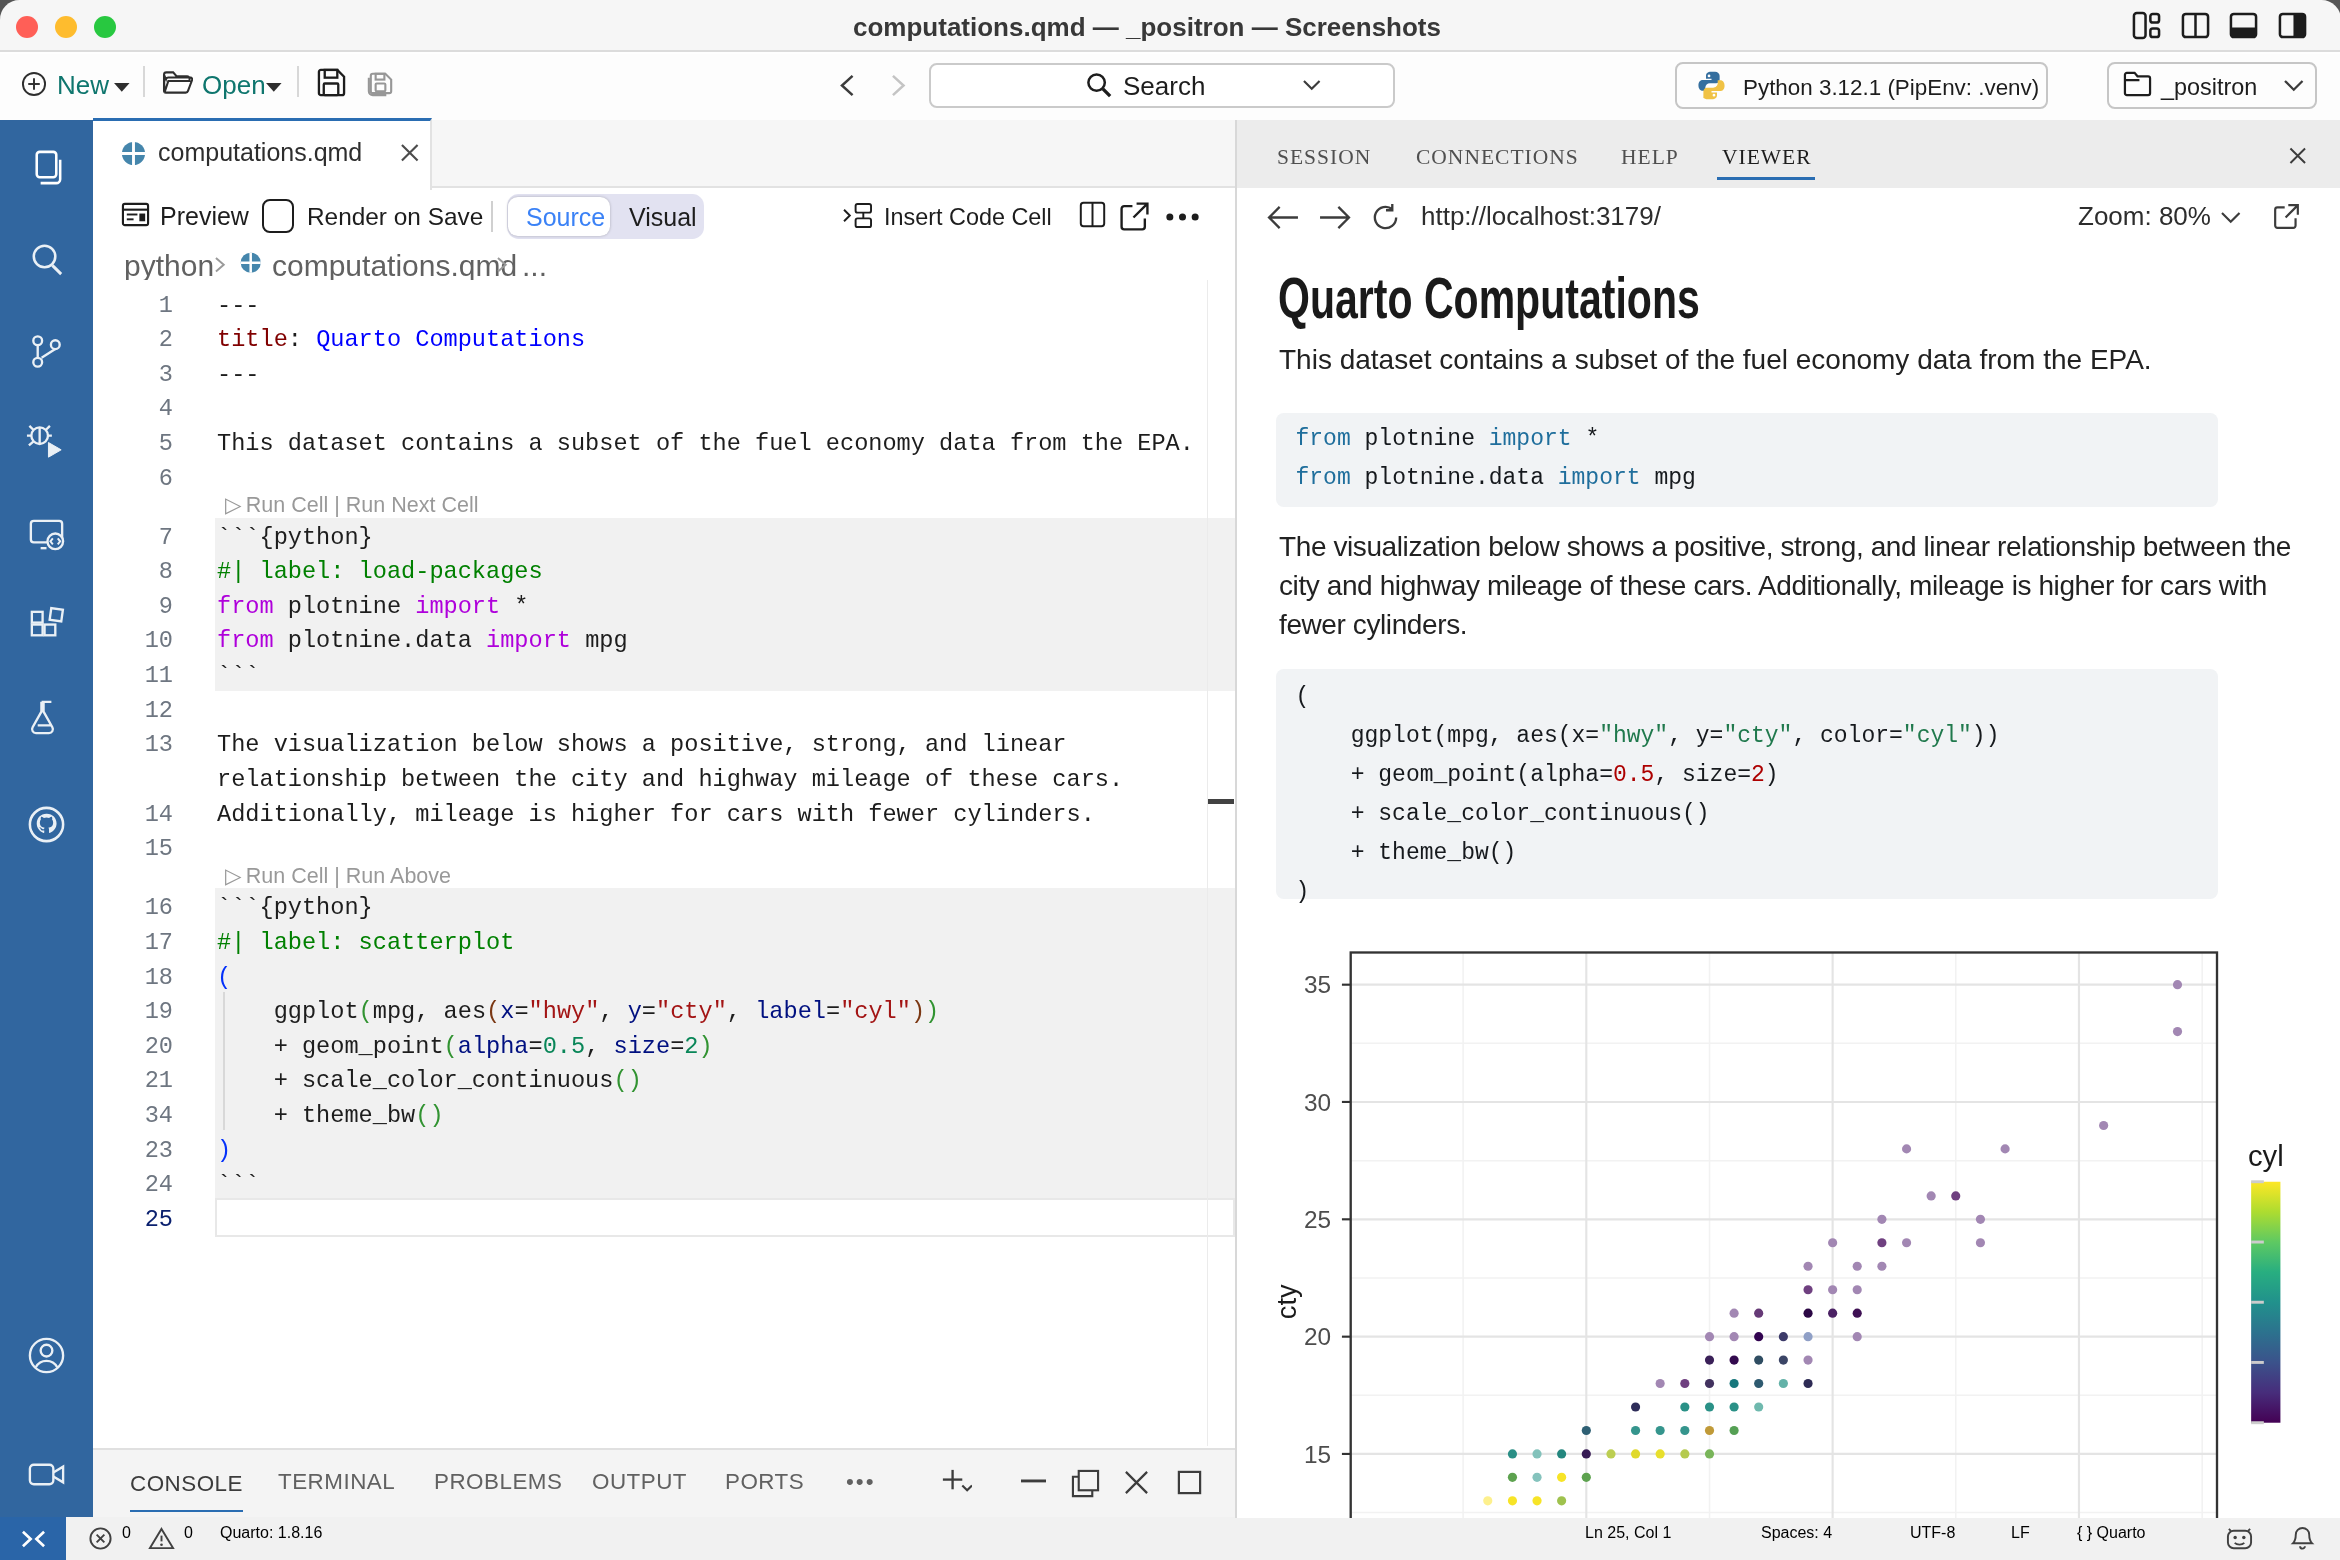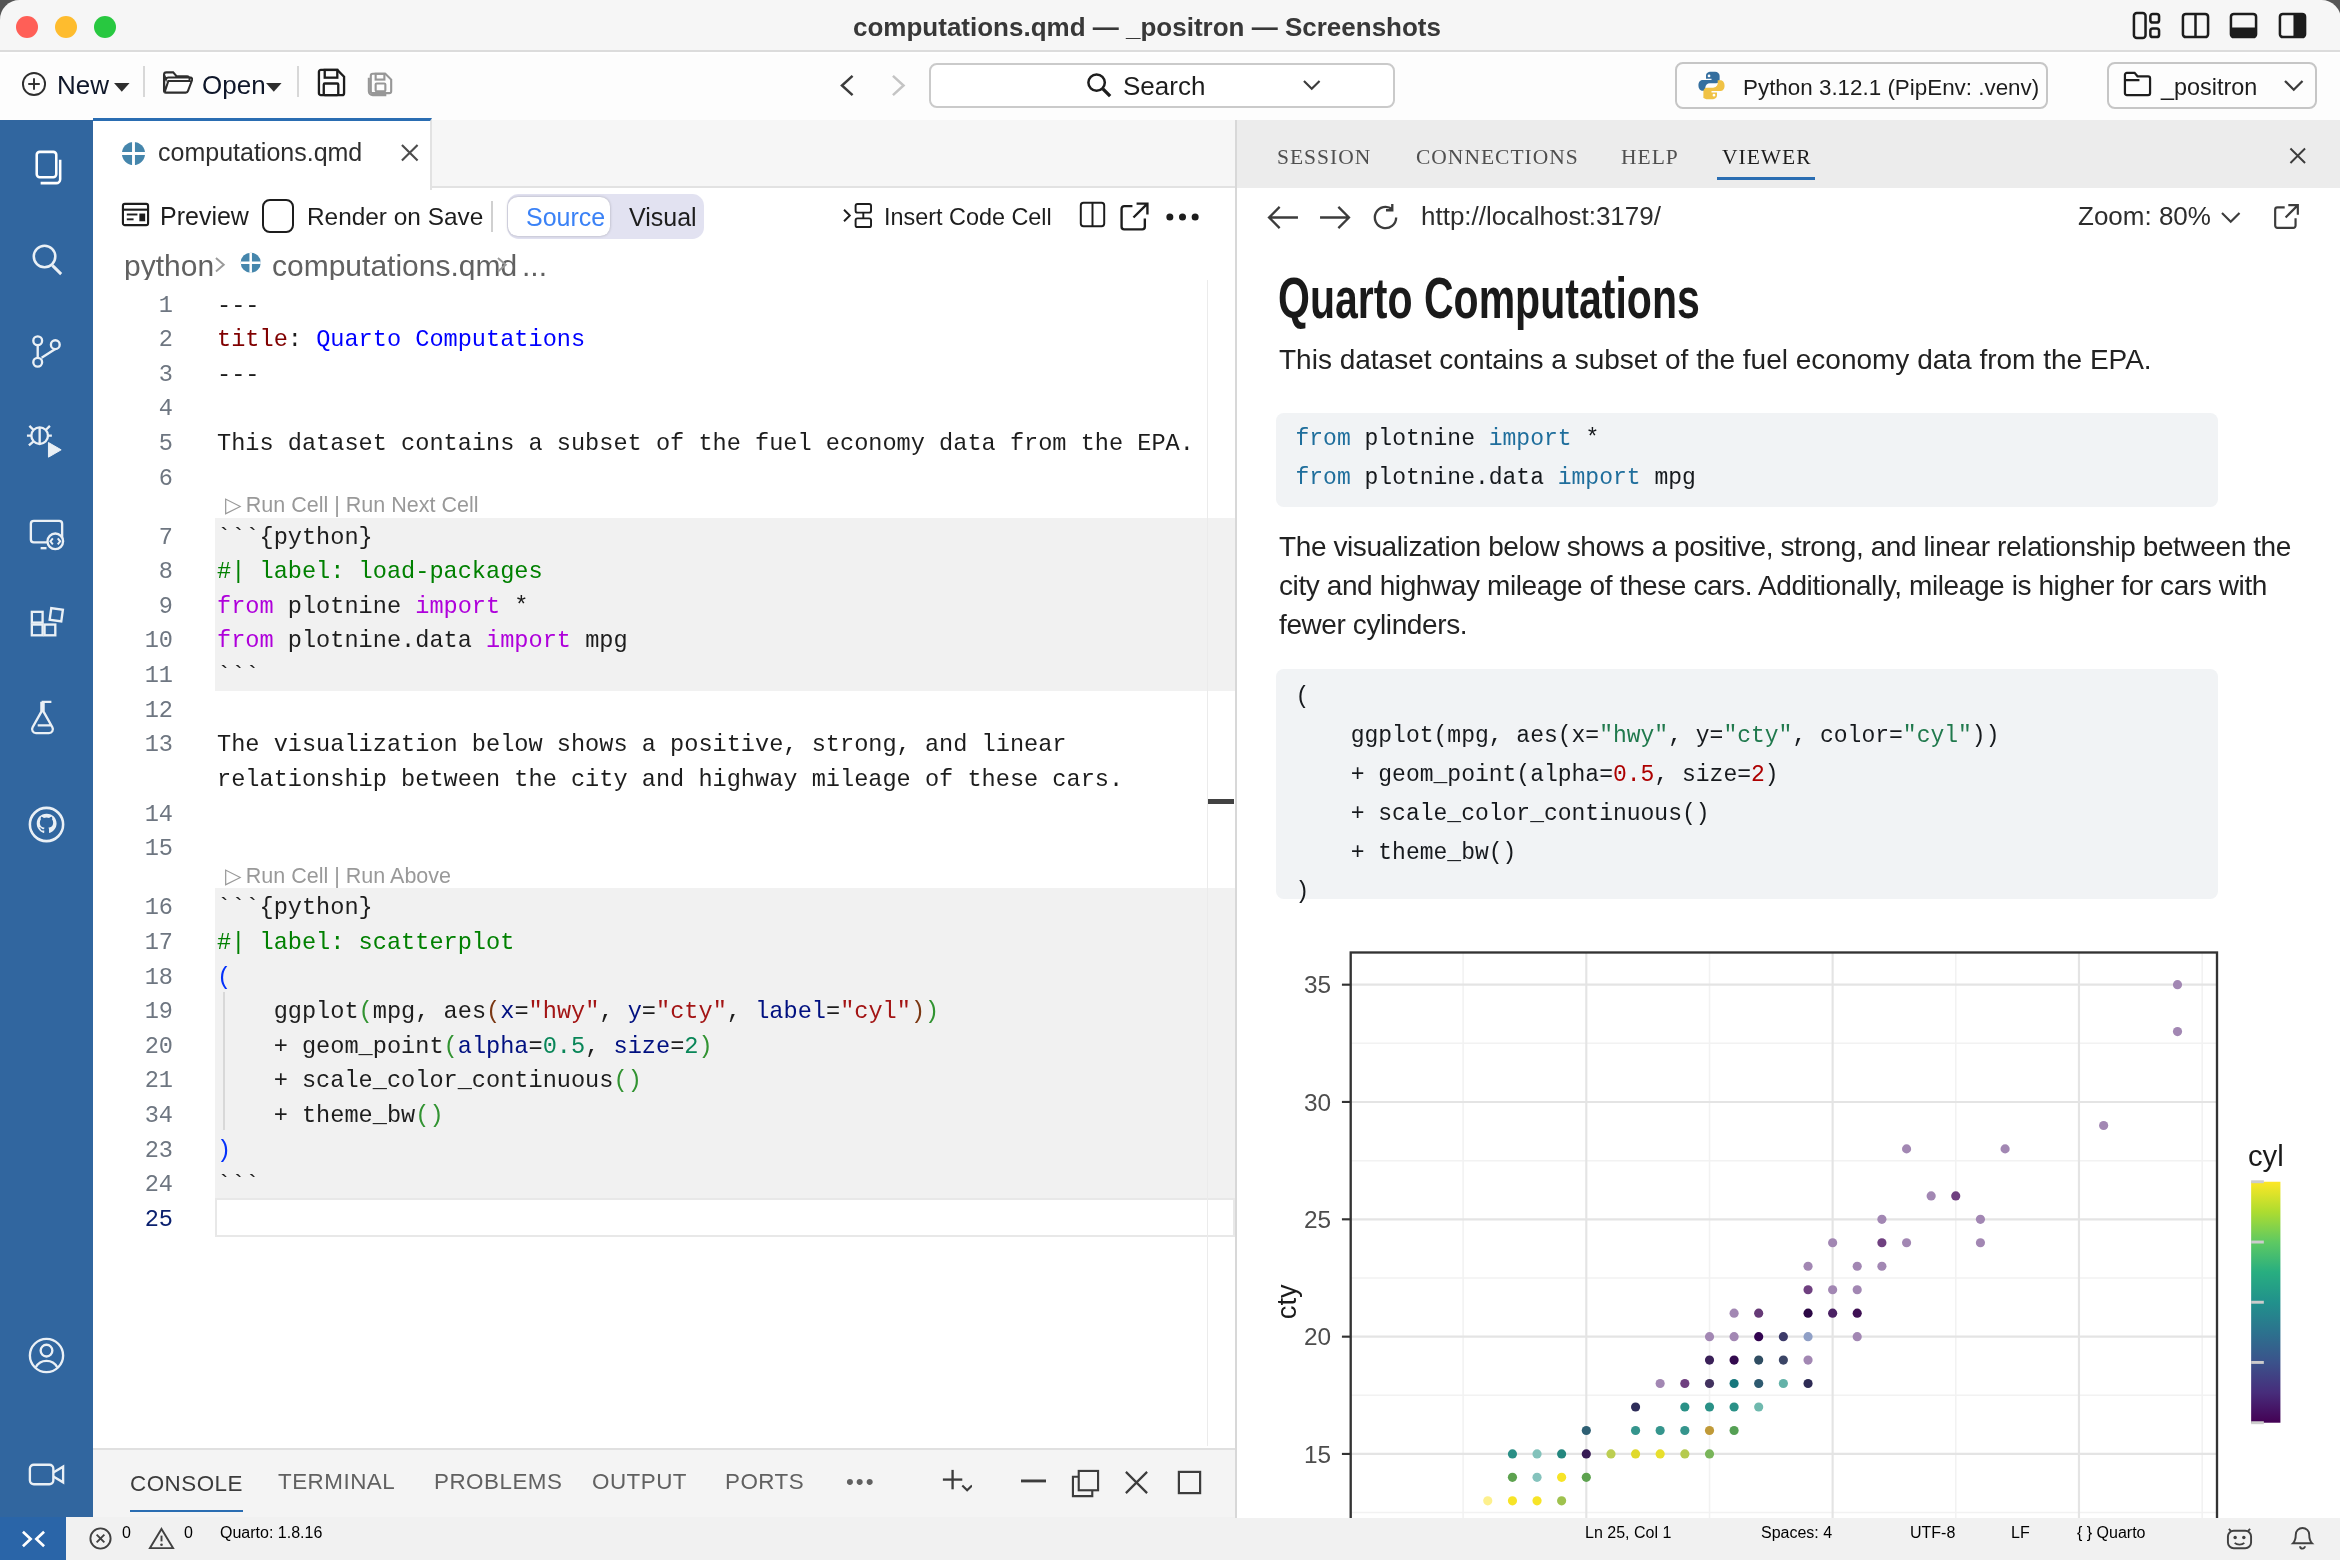--- a/index.html
+++ b/index.html
@@ -3,21 +3,21 @@
 <style>
 * { margin:0; padding:0; box-sizing:border-box; }
 html,body { width:2341px; height:1560px; overflow:hidden; }
 body { font-family:"Liberation Sans",sans-serif; background:#fff; position:relative; }
 .abs { position:absolute; }
 
 #titlebar { left:0; top:0; width:2341px; height:52px; background:#f6f6f6; border-bottom:2px solid #dcdcdc; border-radius:19.5px 19.5px 0 0; }
 .tl { width:22.4px; height:22.4px; border-radius:50%; top:15.6px; }
 #title { width:2294px; top:11.7px; text-align:center; font-size:26px; font-weight:700; color:#383838; }
 #toolbar { left:0; top:54px; width:2341px; height:66px; background:#fdfdfd; }
-.tbtn { color:#0f172a; font-size:26px; }
+.tbtn { color:#0f766e; font-size:26px; }
 .sep { width:2px; background:#d8d8d8; top:66px; height:31px; }
 
 #actbar { left:0; top:120px; width:93px; height:1398px; background:#31669f; }
 
 #tabstrip { left:93px; top:120px; width:1144px; height:68px; background:#f6f6f6; border-bottom:2px solid #e2e2e2; }
 #tab1 { left:93px; top:118px; width:339px; height:72px; background:#fff; border-top:3.9px solid #2a6db2; border-right:2px solid #e2e2e2; }
 #edtoolbar { left:93px; top:190px; width:1144px; height:57px; background:#fff; }
 #breadcrumb { left:93px; top:247px; width:1144px; height:33px; background:#fff; font-size:30px; color:#616161; }
 #editor { left:93px; top:280px; width:1142px; height:1168px; background:#fff; }
 .lnum { position:absolute; width:80px; text-align:right; color:#6e7681; font-size:23.6px; line-height:35px; font-family:"Liberation Mono",monospace; }
@@ -269,20 +269,21 @@
 <div class="cline" style="top:309px"><kw>from</kw> plotnine <kw>import</kw> *</div>
 <div class="lnum" style="top:343px;color:#6e7681">10</div>
 <div class="cline" style="top:343px"><kw>from</kw> plotnine.data <kw>import</kw> mpg</div>
 <div class="lnum" style="top:378px;color:#6e7681">11</div>
 <div class="cline" style="top:378px">```</div>
 <div class="lnum" style="top:413px;color:#6e7681">12</div>
 <div class="lnum" style="top:447px;color:#6e7681">13</div>
 <div class="cline" style="top:447px">The visualization below shows a positive, strong, and linear</div>
 <div class="cline" style="top:482px">relationship between the city and highway mileage of these cars.</div>
 <div class="lnum" style="top:517px;color:#6e7681">14</div>
+<div class="cline" style="top:517px">Additionally, mileage is higher for cars with fewer cylinders.</div>
 <div class="lnum" style="top:551px;color:#6e7681">15</div>
 <div class="lnum" style="top:610px;color:#6e7681">16</div>
 <div class="cline" style="top:610px">```{python}</div>
 <div class="lnum" style="top:645px;color:#6e7681">17</div>
 <div class="cline" style="top:645px"><cm>#| label: scatterplot</cm></div>
 <div class="lnum" style="top:680px;color:#6e7681">18</div>
 <div class="cline" style="top:680px"><k1>(</k1></div>
 <div class="lnum" style="top:714px;color:#6e7681">19</div>
 <div class="cline" style="top:714px">    ggplot<k2>(</k2>mpg, aes<k3>(</k3><vr>x</vr>=<st>"hwy"</st>, <vr>y</vr>=<st>"cty"</st>, <vr>label</vr>=<st>"cyl"</st><k3>)</k3><k2>)</k2></div>
 <div class="lnum" style="top:749px;color:#6e7681">20</div>

